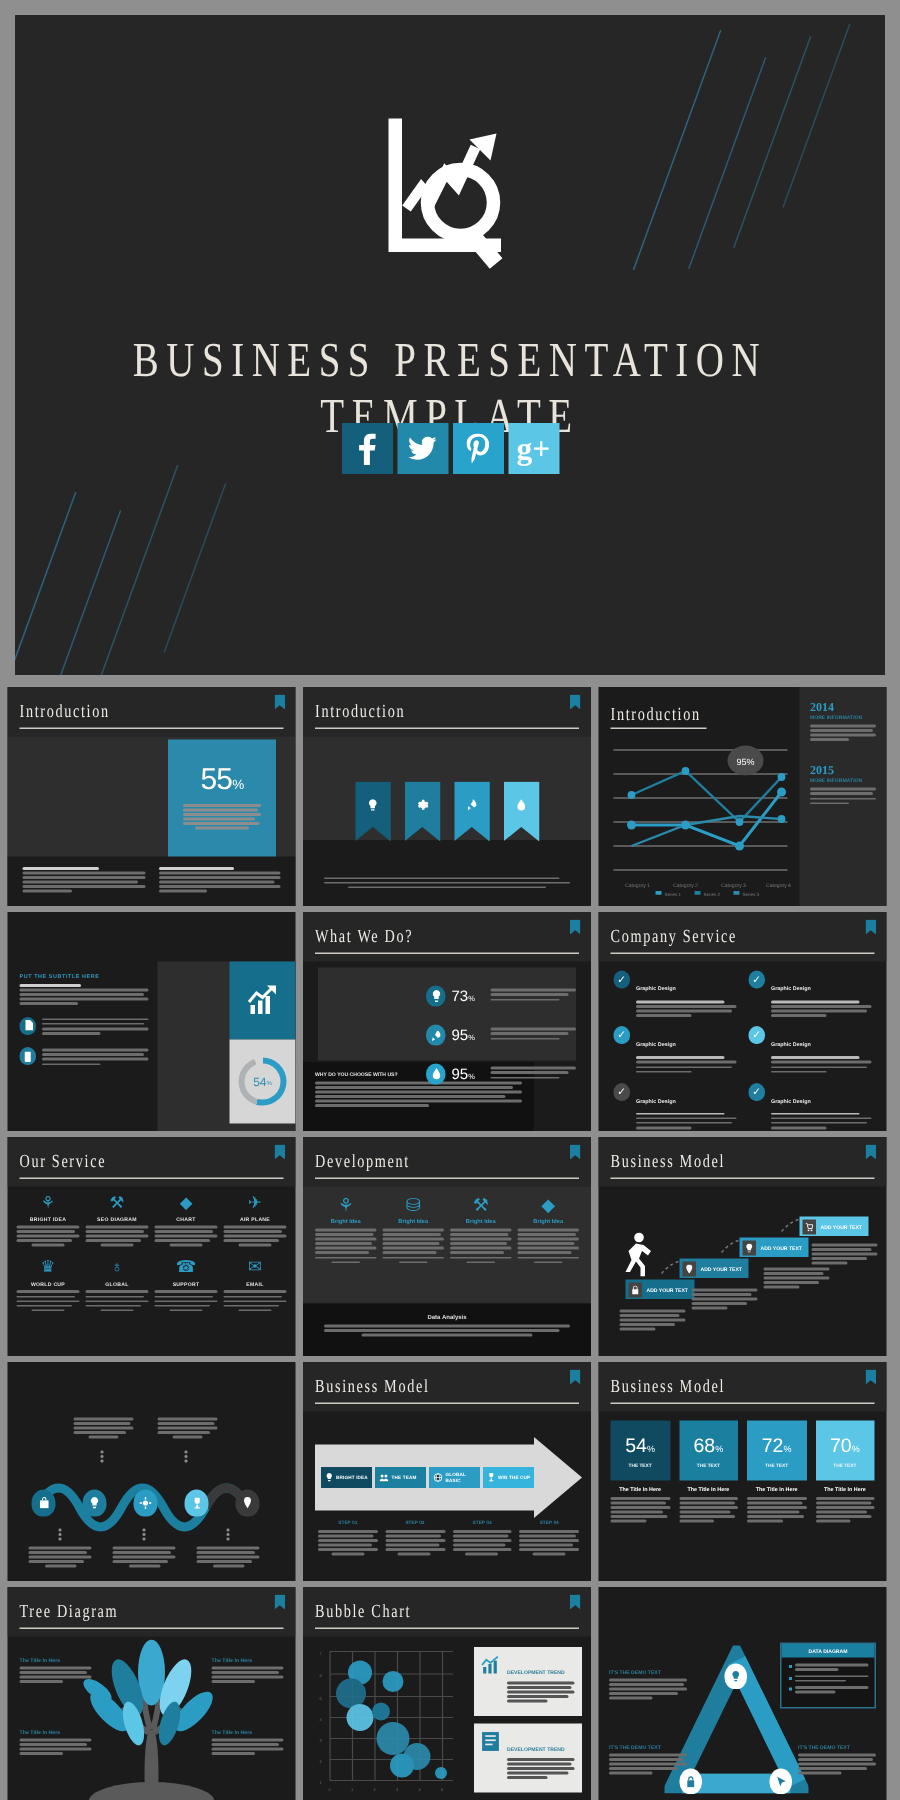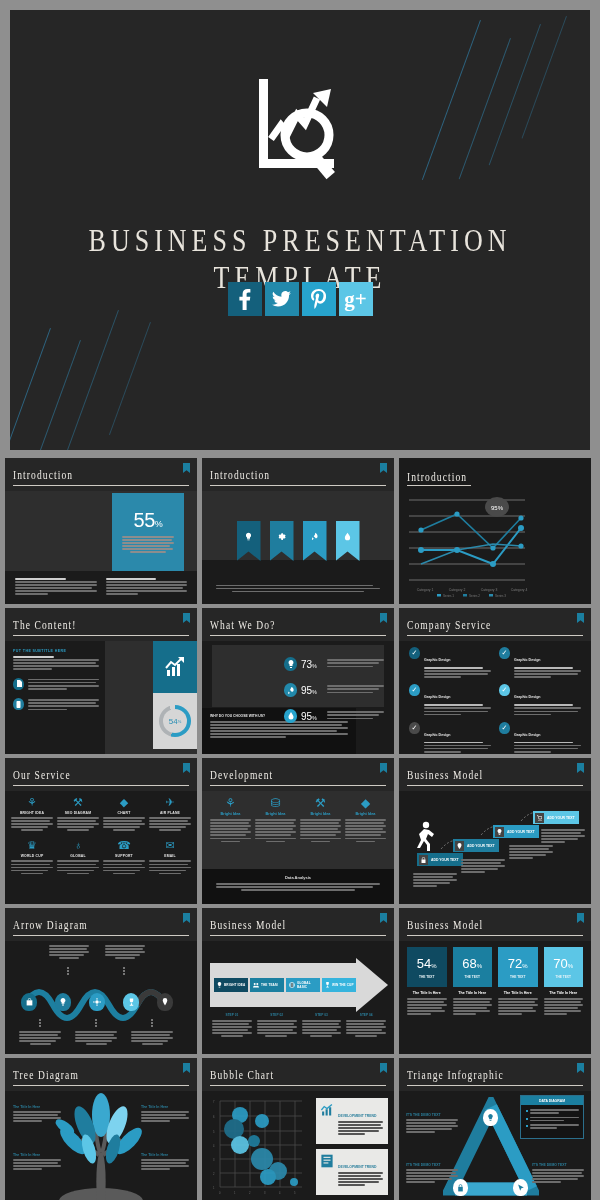--- a/index.html
+++ b/index.html
@@ -299,20 +299,43 @@
         </div>
       </div>
     </div>
 
     <div class="slide">
       <div class="s-head" style="padding-top:7px">
         <span class="s-title">Introduction</span>
         <span class="s-rule" style="right:auto;width:64px;bottom:2px"></span>
       </div>
       <div class="s-body" style="top:30px">
+        <div class="s3-right">
+          <div>
+            <div class="yr">2014</div>
+            <div class="yrsub">MORE INFORMATION</div>
+            <div class="lorem">
+                <i style="width:100%"></i>
+                <i style="width:95%"></i>
+                <i style="width:100%"></i>
+                <i style="width:60%"></i>
+              </div>
+          </div>
+          <div style="height:14px"></div>
+          <div>
+            <div class="yr">2015</div>
+            <div class="yrsub">MORE INFORMATION</div>
+            <div class="lorem">
+                <i style="width:100%"></i>
+                <i style="width:95%"></i>
+                <i style="width:100%"></i>
+                <i style="width:60%"></i>
+              </div>
+          </div>
+        </div>
         <div class="s3-left">
           <svg width="134" height="110" viewBox="0 0 134 110">
             <g stroke="#6f6f6f" stroke-width="1">
               <line x1="10" y1="12" x2="126" y2="12"></line>
                 <line x1="10" y1="28" x2="126" y2="28"></line>
               <line x1="10" y1="44" x2="126" y2="44"></line>
                 <line x1="10" y1="60" x2="126" y2="60"></line>
               <line x1="10" y1="76" x2="126" y2="76"></line>
                 <line x1="10" y1="92" x2="126" y2="92"></line>
             </g>
@@ -345,25 +368,20 @@
                 <text x="70" y="109" fill="#7b7b7b">Series 2</text>
               <rect x="90" y="106" width="4" height="2.5" fill="#2b89ab"></rect>
                 <text x="96" y="109" fill="#7b7b7b">Series 3</text>
             </g>
           </svg>
         </div>
       </div>
     </div>
 
     <div class="slide">
-      <div class="s-head band">
-        <span class="s-title">The Content!</span>
-        <span class="badge"></span>
-        <span class="s-rule"></span>
-      </div>
       <div class="s-body">
         <div class="s4-grey"></div>
         <div class="s4-tealbox">
           <svg width="24" height="22" viewBox="0 0 24 22">
             <path d="M2 20h20M4 14h3v6H4zM9 11h3v9H9zM14 8h3v12h-3z" fill="#fff"></path>
             <path d="M3 12 8 6l4 3 7-7" stroke="#fff" stroke-width="2" fill="none"></path>
             <path d="M15 1h6v6z" fill="#fff"></path>
           </svg>
         </div>
         <div class="s4-donutbox">
@@ -803,25 +821,20 @@
             <i style="width:100%"></i>
             <i style="width:92%"></i>
             <i style="width:100%"></i>
             <i style="width:85%"></i>
             <i style="width:55%"></i>
           </div>
       </div>
     </div>
 
     <div class="slide">
-      <div class="s-head band">
-        <span class="s-title">Arrow Diagram</span>
-        <span class="badge"></span>
-        <span class="s-rule"></span>
-      </div>
       <div class="s-body">
         <div class="lorem" style="position:absolute;left:44px;top:4px;width:40px;text-align:center">
             <i style="width:100%"></i>
             <i style="width:94%"></i>
             <i style="width:100%"></i>
             <i style="width:88%"></i>
             <i style="width:50%;margin-left:25%"></i>
           </div>
         <div class="lorem" style="position:absolute;left:100px;top:4px;width:40px;text-align:center">
             <i style="width:100%"></i>
@@ -1220,25 +1233,20 @@
                 <i style="width:100%"></i>
                 <i style="width:90%"></i>
                 <i style="width:60%"></i>
               </span>
           </span>
         </div>
       </div>
     </div>
 
     <div class="slide">
-      <div class="s-head band">
-        <span class="s-title">Triange Infographic</span>
-        <span class="badge"></span>
-        <span class="s-rule"></span>
-      </div>
       <div class="s-body">
         <svg width="96" height="104" viewBox="0 0 96 104" style="position:absolute;left:44px;top:6px" aria-hidden="true">
           <path d="M48 10 L88 92 H8 Z" fill="none" stroke="#1f7d9e" stroke-width="13" stroke-linejoin="miter"></path>
           <path d="M48 10 L88 92" stroke="#2b9cc4" stroke-width="13"></path>
           <path d="M12 92 H84" stroke="#3aa8cf" stroke-width="13"></path>
         </svg>
         <div style="position:absolute;left:84px;top:18px;width:15px;height:17px;border-radius:50% 50% 45% 45%;background:#fff;display:flex;align-items:center;justify-content:center">
           <svg width="7" height="8" viewBox="0 0 12 14">
               <path d="M6 0a4 4 0 0 0-2.4 7.2V9h4.8V7.2A4 4 0 0 0 6 0zM4.4 10.6h3.2V12H4.4z" fill="#1f7d9e"></path>
             </svg>

